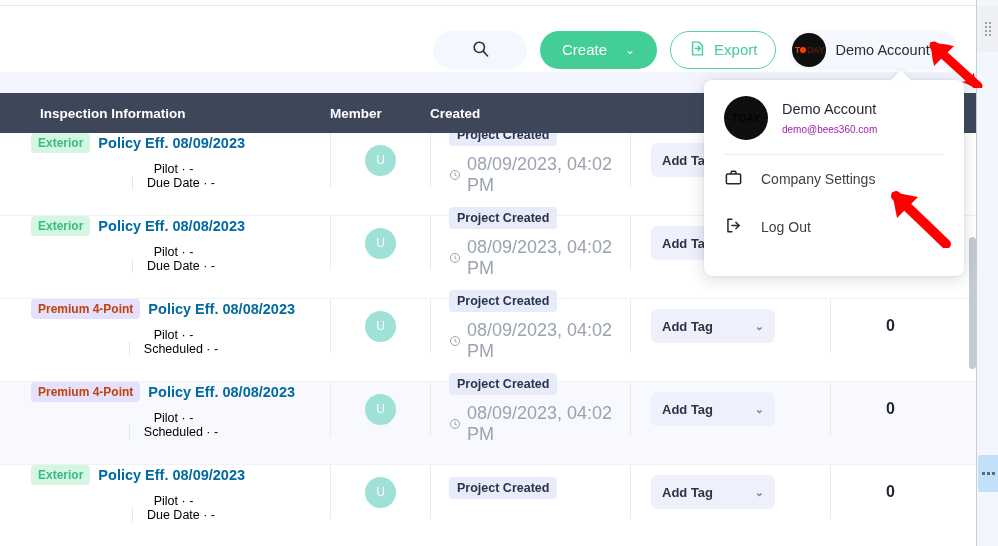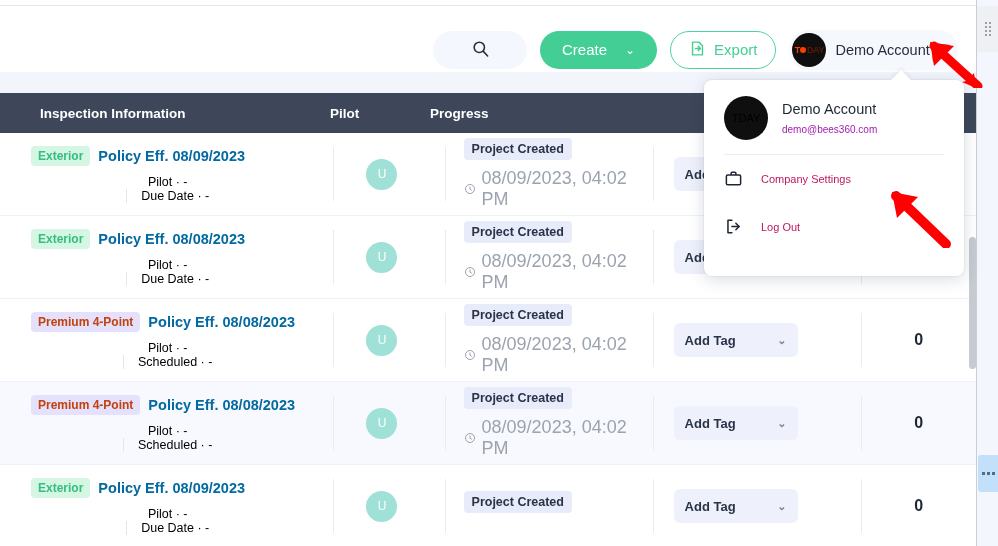--- a/index.html
+++ b/index.html
@@ -125,21 +125,21 @@
   .menu-avatar .logo-text { font-size: 11px; }
   .menu-avatar .logo-text .dot { width: 7px; height: 7px; }
   .menu-user-name { font-size: 14.5px; color: #1f2633; font-weight: 500; margin-bottom: 7px; }
   .menu-user-mail { font-size: 10px; color: #a21caf; }
   .menu-sep { height: 1px; background: #ebedf2; margin: 0 20px; }
   .menu-item {
     display: flex; align-items: center; gap: 18px;
     padding: 0 20px; height: 48px; cursor: pointer;
   }
   .menu-item svg { width: 19px; height: 19px; flex: 0 0 19px; }
-  .menu-item span { font-size: 11px; color: #be185d; }
+  .menu-item span { font-size: 14px; color: #404040; }
 
   
   .table-wrap {
     position: absolute; top: 72px; left: 0; width: 976px; height: 474px;
     background: #f2f5fc;
   }
   .thead {
     position: absolute; top: 21px; left: 0; width: 976px; height: 40px;
     background: #3d4759; display: flex; align-items: center;
   }
@@ -148,24 +148,23 @@
   .th.c2 { width: 100px; }
   .th.c3 { width: 180px; }
   .th.c4 { width: 200px; }
   .th.c5 { width: 100px; }
 
   .tbody {
     position: absolute; top: 61px; left: 0; width: 976px; height: 413px;
     background: #ffffff; overflow: hidden;
   }
   .row {
-    height: 83px; display: flex; align-items: center;
+    height: 83px; display: flex; align-items: flex-start;
     border-bottom: 1px solid #eef1f6;
     background: #ffffff;
-    gap: 15px;
   }
   .row.alt { background: #f7f9fe; }
 
   .cell-info { width: 330px; padding-left: 28px; border-left: 3px solid transparent; }
   .info-top { display: flex; align-items: center; gap: 8px; margin-bottom: 9px; }
   .badge {
     font-size: 12px; font-weight: 600; padding: 3px 7px; border-radius: 4px;
     white-space: nowrap;
   }
   .badge.exterior { background: #d5f6e3; color: #35bd82; }
@@ -276,22 +275,22 @@
       </span>
       <span class="account-name">Demo Account</span>
       <span class="caret">⌄</span>
     </div>
   </div>
 
   <div class="table-wrap">
 
     <div class="thead">
       <div class="th c1">Inspection Information</div>
-      <div class="th c2">Pilot</div>
-      <div class="th c3">Progress</div>
+      <div class="th c2">Member</div>
+      <div class="th c3">Created</div>
       <div class="th c4"></div>
       <div class="th c5"></div>
     </div>
 
     <div class="tbody" id="tbody">
         <div class="row">
           <div class="cell-info">
             <div class="info-top">
               <span class="badge exterior">Exterior</span>
               <span class="policy">Policy Eff. 08/09/2023</span>

